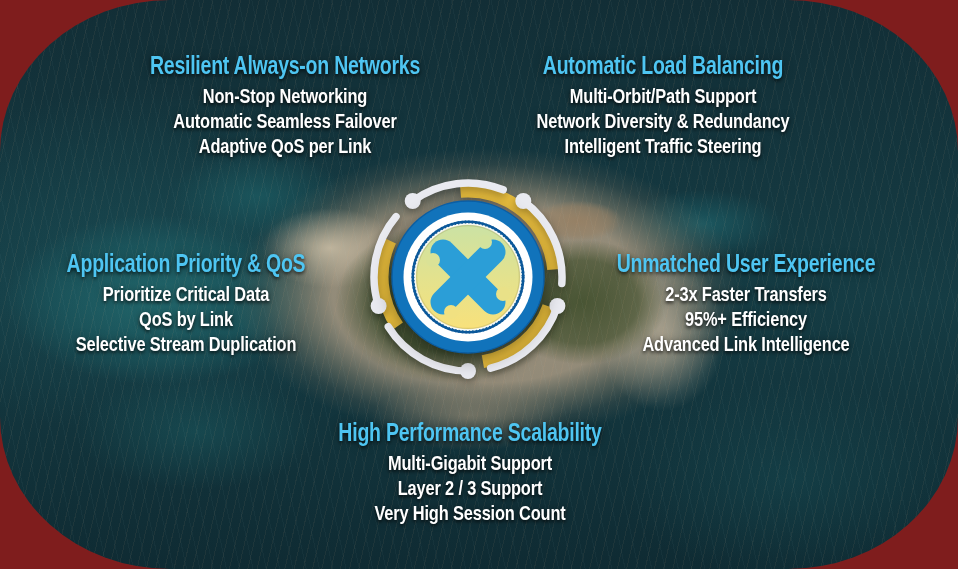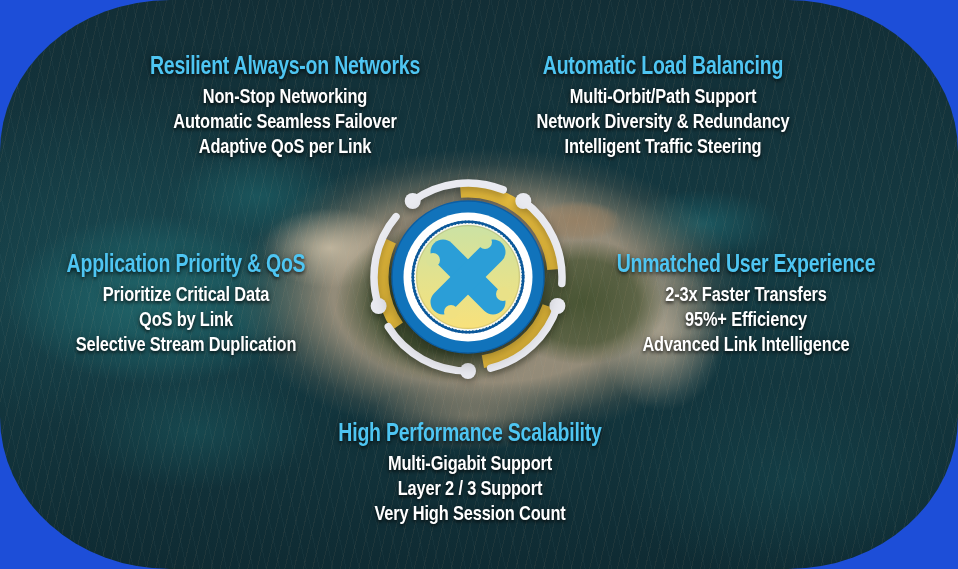--- a/index.html
+++ b/index.html
@@ -1,17 +1,17 @@
 <!DOCTYPE html>
 <html><head>
 <meta charset="utf-8">
 <style>
   html,body{margin:0;padding:0;background:#ffffff;}
   body{font-family:"Liberation Sans","DejaVu Sans",sans-serif;}
-  .stage{position:relative;width:958px;height:569px;background:#1d4ed8;overflow:hidden;}
+  .stage{position:relative;width:958px;height:569px;background:#7f1d1d;overflow:hidden;}
   .frame{
     position:absolute;left:0;top:0;width:958px;height:569px;
     border-radius:170px/152px;
     overflow:hidden;
   }
   
   .ocean{
     position:absolute;inset:0;
     background:
       

